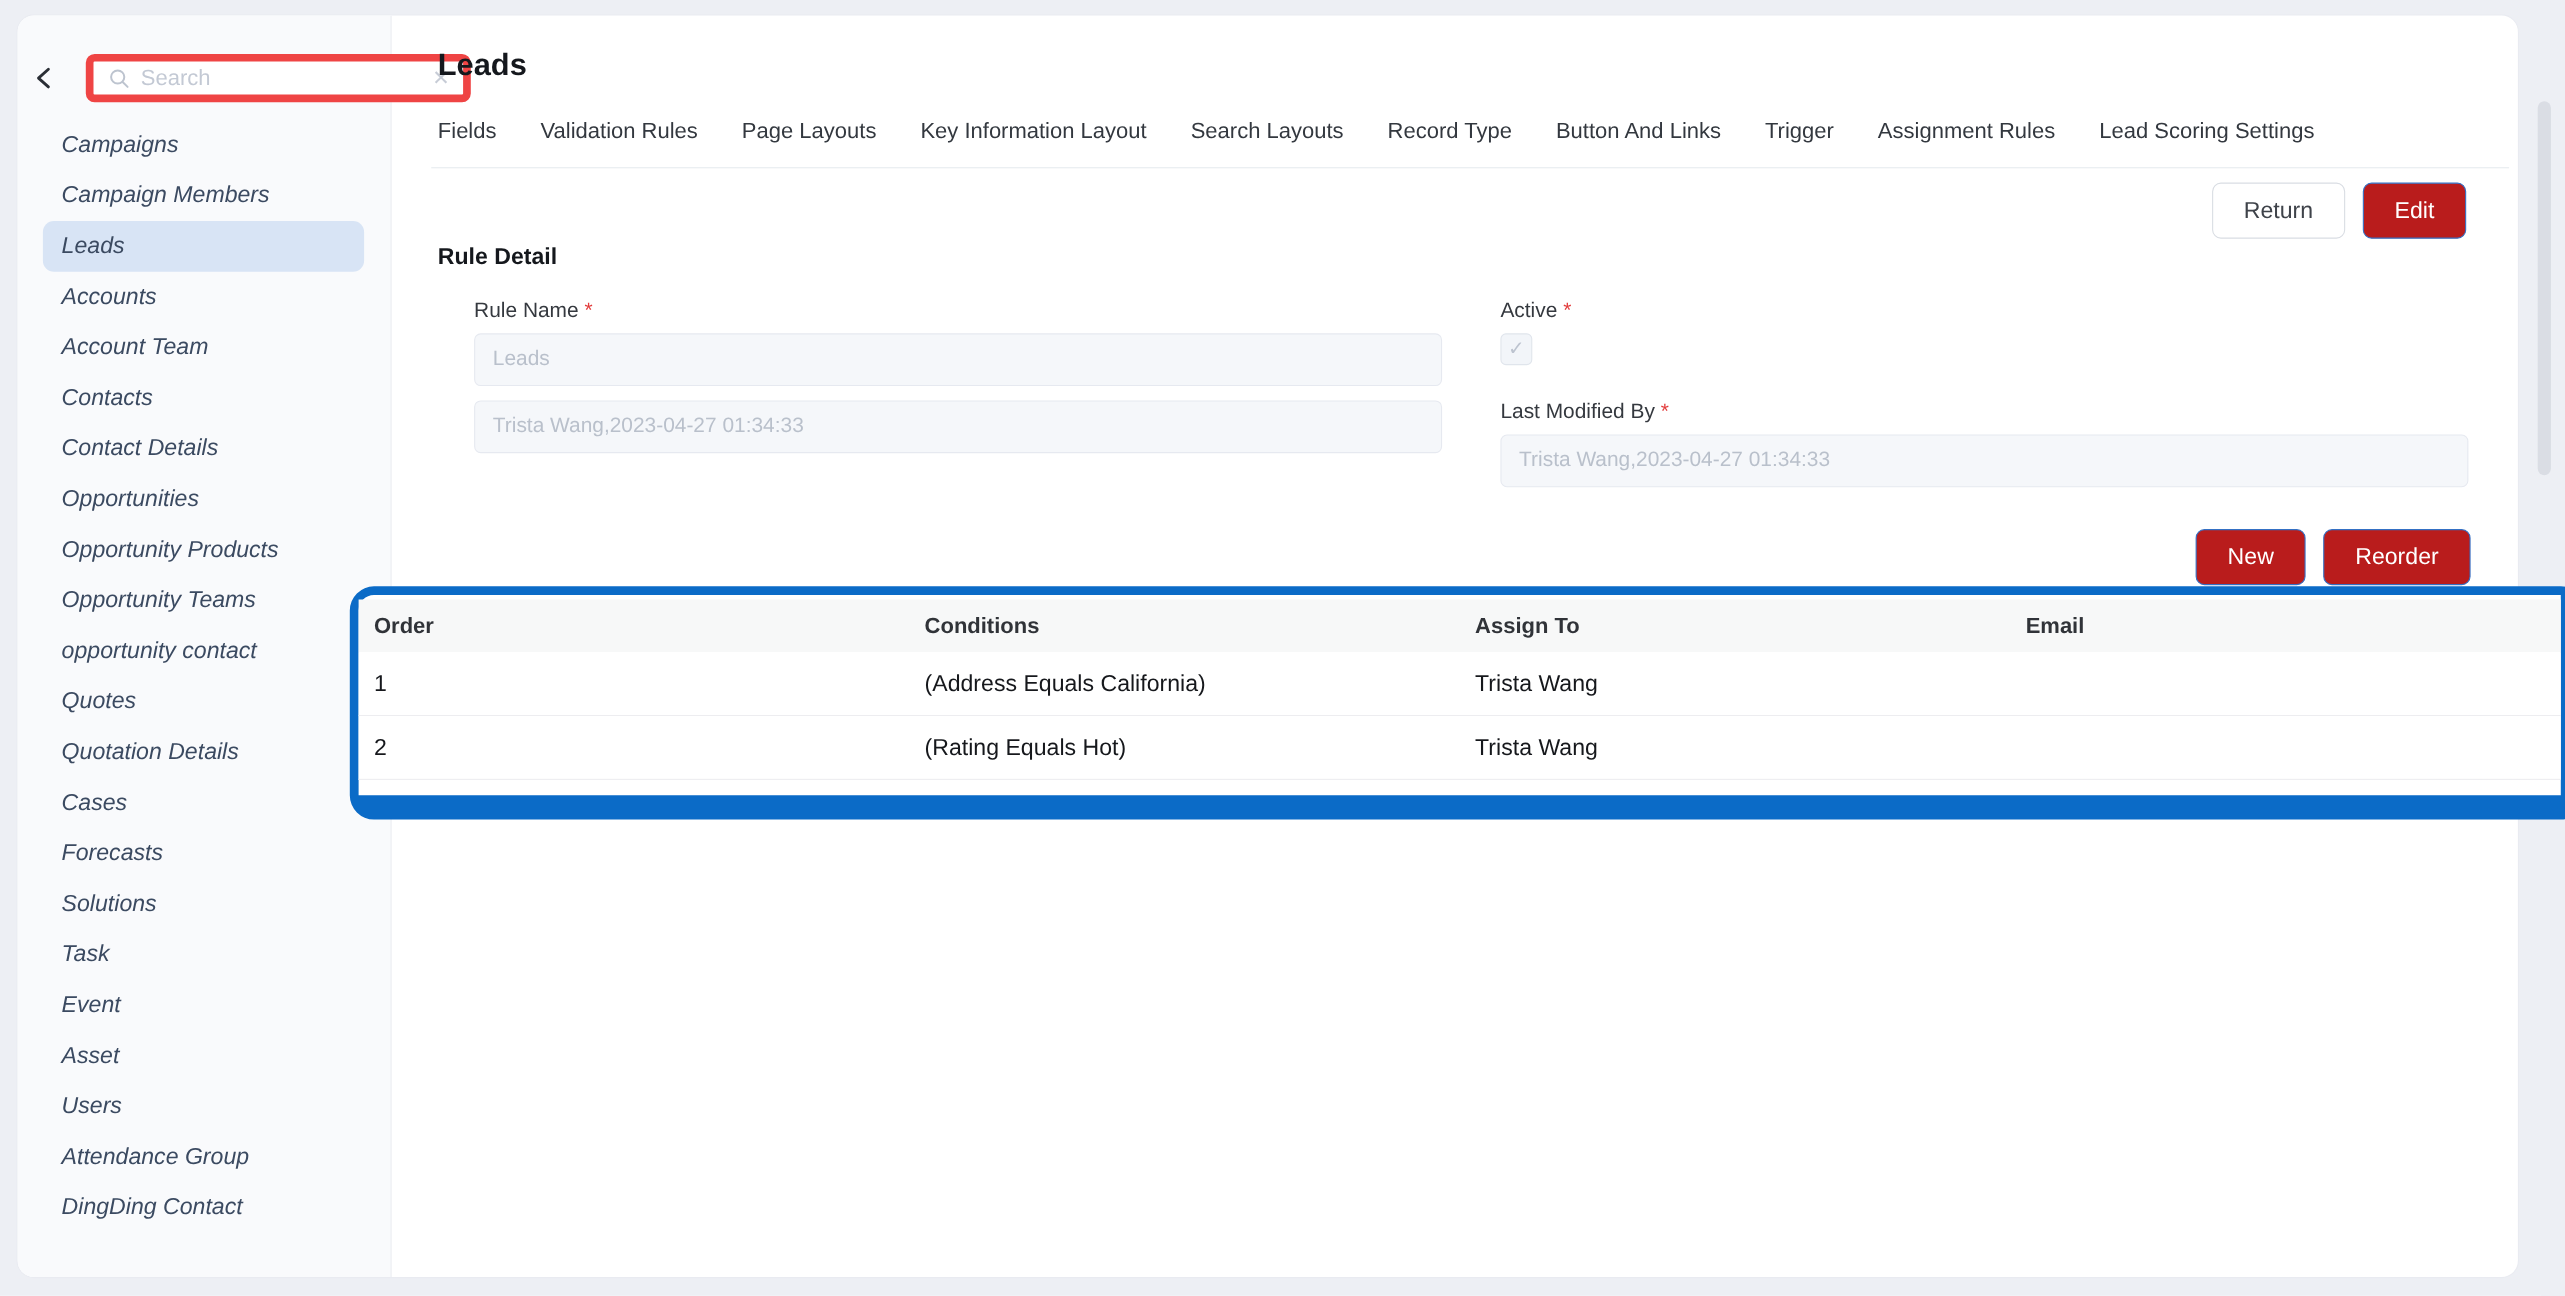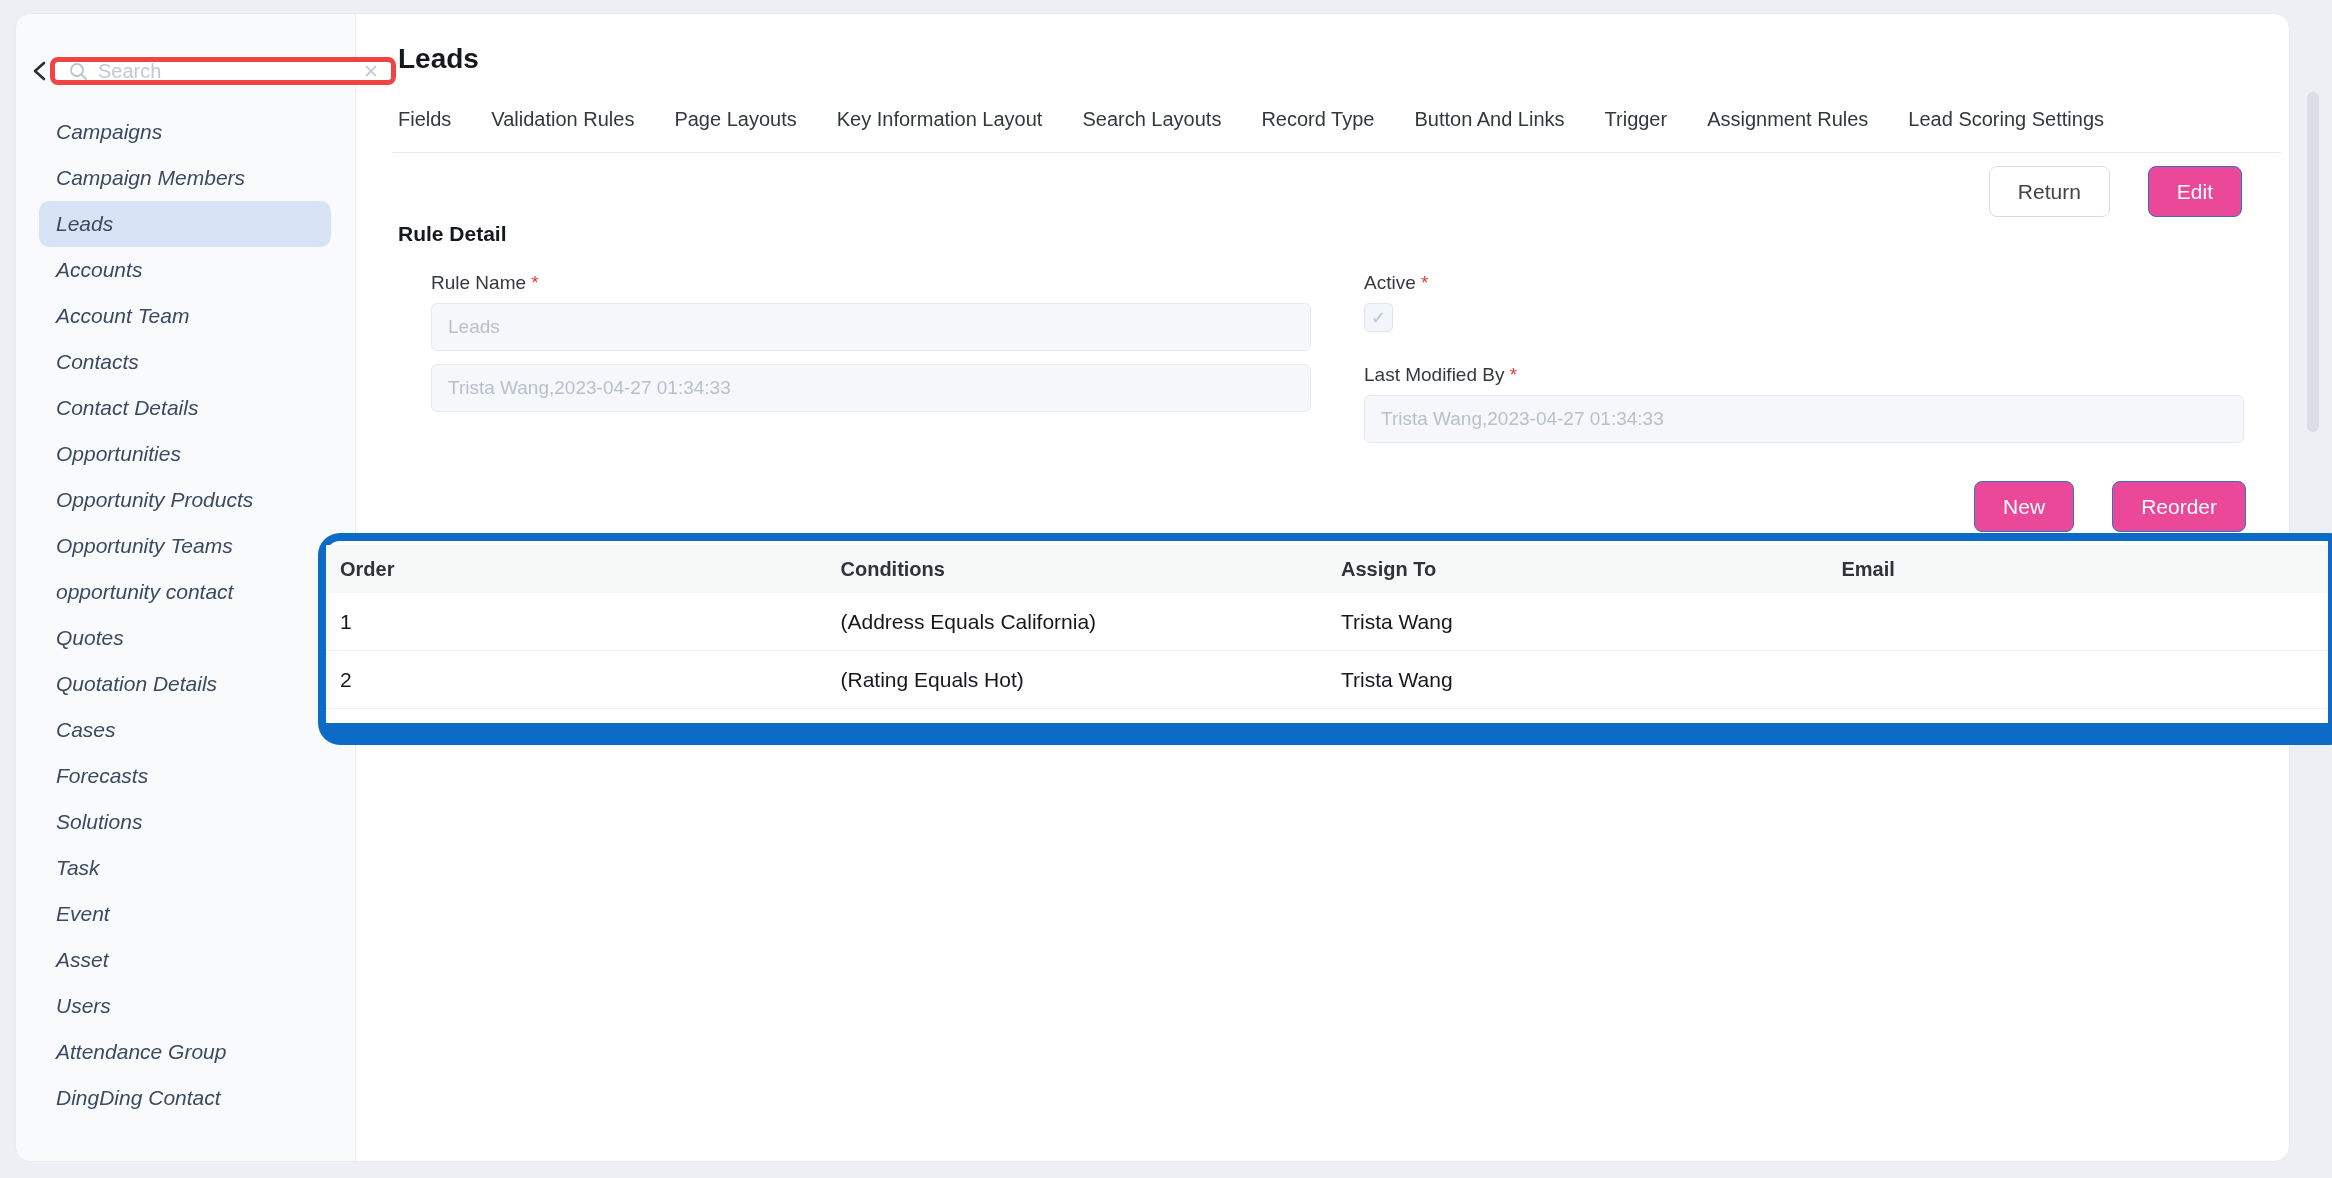--- a/index.html
+++ b/index.html
@@ -27,26 +27,27 @@
   .sidebar {
     width: 340px; height: 100%;
     background: #f9fafc;
     border-right: 1px solid #ebedf2;
     flex: 0 0 340px;
     padding-top: 35px;
   }
   .search-row { display: flex; align-items: center; padding: 0 20px 0 14px; height: 44px; }
   .back-btn { width: 30px; display: flex; align-items: center; justify-content: center; cursor: pointer; }
   .search-box {
-    flex: 1; height: 28px;
-    background: #ffffff;
-    border: 5px solid #ef4444;
+    flex: 1; height: 44px;
+    background: #ffffff;
+    border: 7px solid #ef4444;
     border-radius: 8px;
     display: flex; align-items: center;
     padding: 0 12px 0 14px;
+    margin-left: 28px;
   }
   .search-box input {
     flex: 1; border: none; outline: none; background: transparent;
     font-size: 20px; color: #3b4a61; margin-left: 10px;
     font-family: "Liberation Sans", "DejaVu Sans", sans-serif;
   }
   .search-box input::placeholder { color: #c3c9d4; }
   .clear-x { color: #c7ccd6; font-size: 19px; line-height: 1; cursor: pointer; }
 
   .side-list { margin-top: 16px; font-style: italic; }
@@ -70,21 +71,21 @@
 
   .tabs-divider { height: 1px; background: #e7ecef; margin: 21px 8px 0 -6px; }
 
   .toolbar { display: flex; justify-content: flex-end; gap: 16px; margin-top: 13px; padding-right: 47px; }
   .btn {
     height: 51px; border-radius: 8px; font-size: 21px;
     padding: 0 28px; cursor: pointer;
     font-family: "Liberation Sans", "DejaVu Sans", sans-serif;
   }
   .btn.ghost { background: #ffffff; border: 1px solid #d9dde3; color: #3f434a; }
-  .btn.primary { background: #ec4899; border: 1px solid #3470c4; color: #ffffff; margin-left: 22px; }
+  .btn.primary { background: #b91c1c; border: 1px solid #3470c4; color: #ffffff; }
 
   .section-title { font-size: 21px; font-weight: bold; color: #15181d; margin-top: 5px; }
 
   .form-grid {
     margin: 26px 0 0 33px;
     display: grid;
     grid-template-columns: 880px 880px;
     column-gap: 53px;
     row-gap: 13px;
   }

